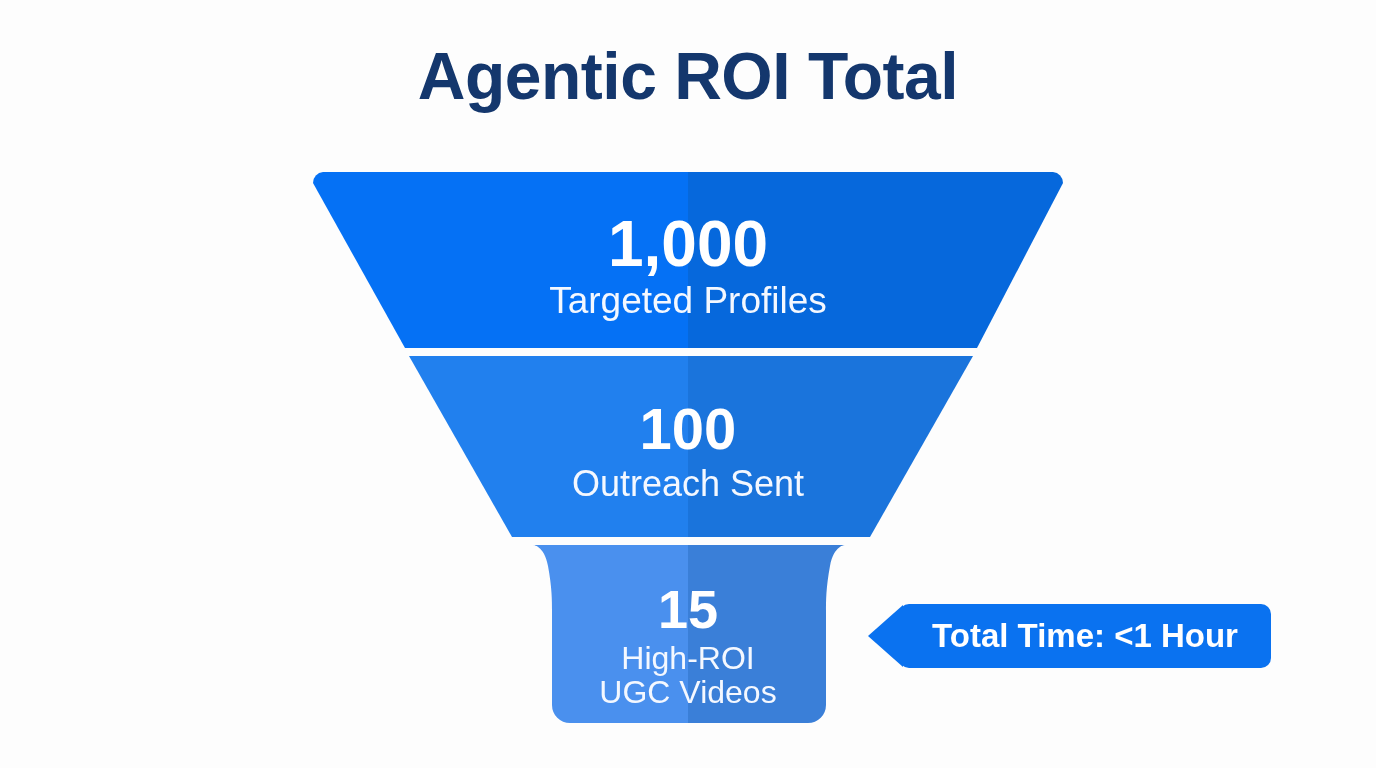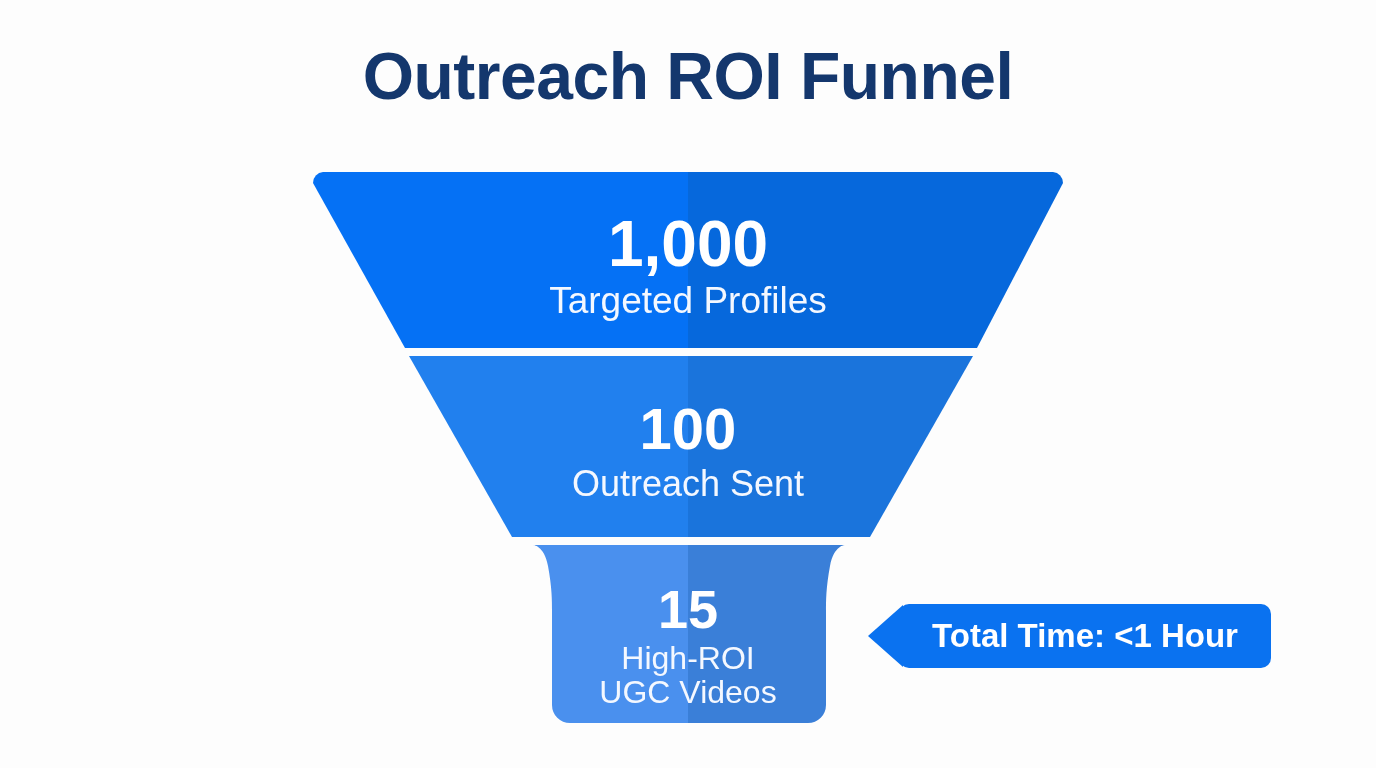--- a/index.html
+++ b/index.html
@@ -64,21 +64,21 @@
     fill: #ffffff;
     text-anchor: middle;
     dominant-baseline: middle;
   }
 </style>
 </head>
 <body>
 
 <div id="stage">
 
-  <div class="page-title">Outreach ROI Funnel</div>
+  <div class="page-title">Agentic ROI Total</div>
 
   <svg class="funnel" viewBox="0 0 1376 768" xmlns="http://www.w3.org/2000/svg">
     <defs>
       <clipPath id="clipStage1">
         <path d="M 323,172 L 1053,172 A 11,11 0 0 1 1063,183 L 977,348 L 405,348 L 313,183 A 11,11 0 0 1 323,172 Z"></path>
       </clipPath>
       <clipPath id="clipStage2">
         <path d="M 409,356 L 973,356 L 870,537 L 512,537 Z"></path>
       </clipPath>
       <clipPath id="clipStage3">

